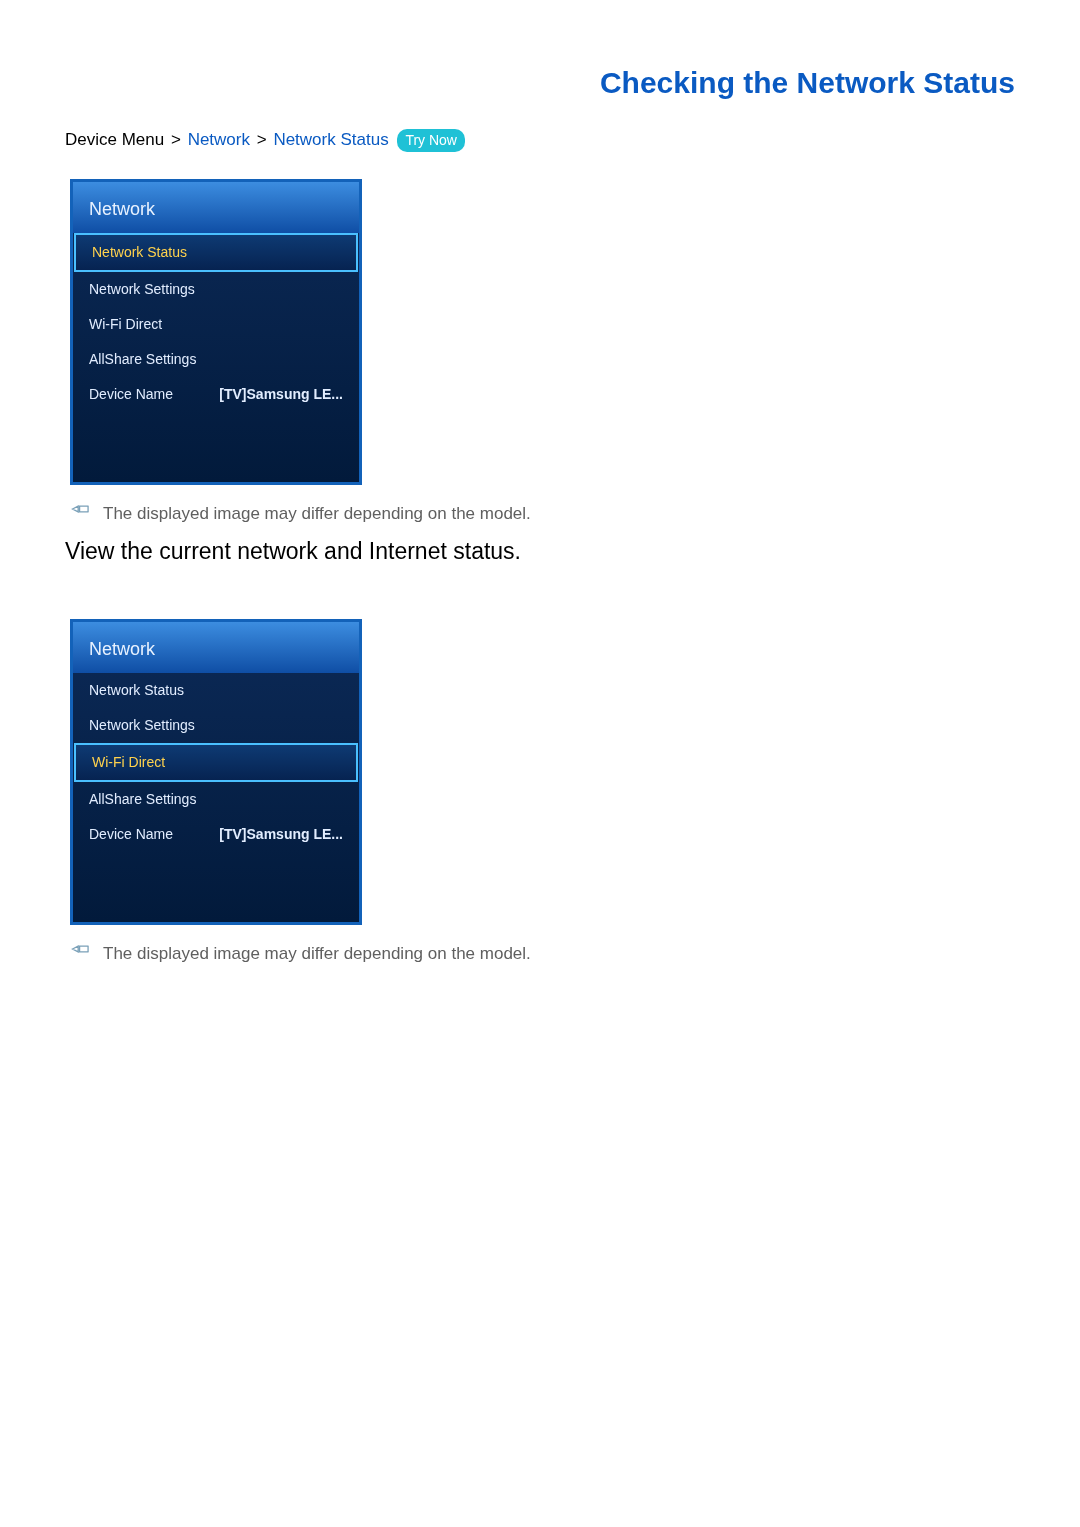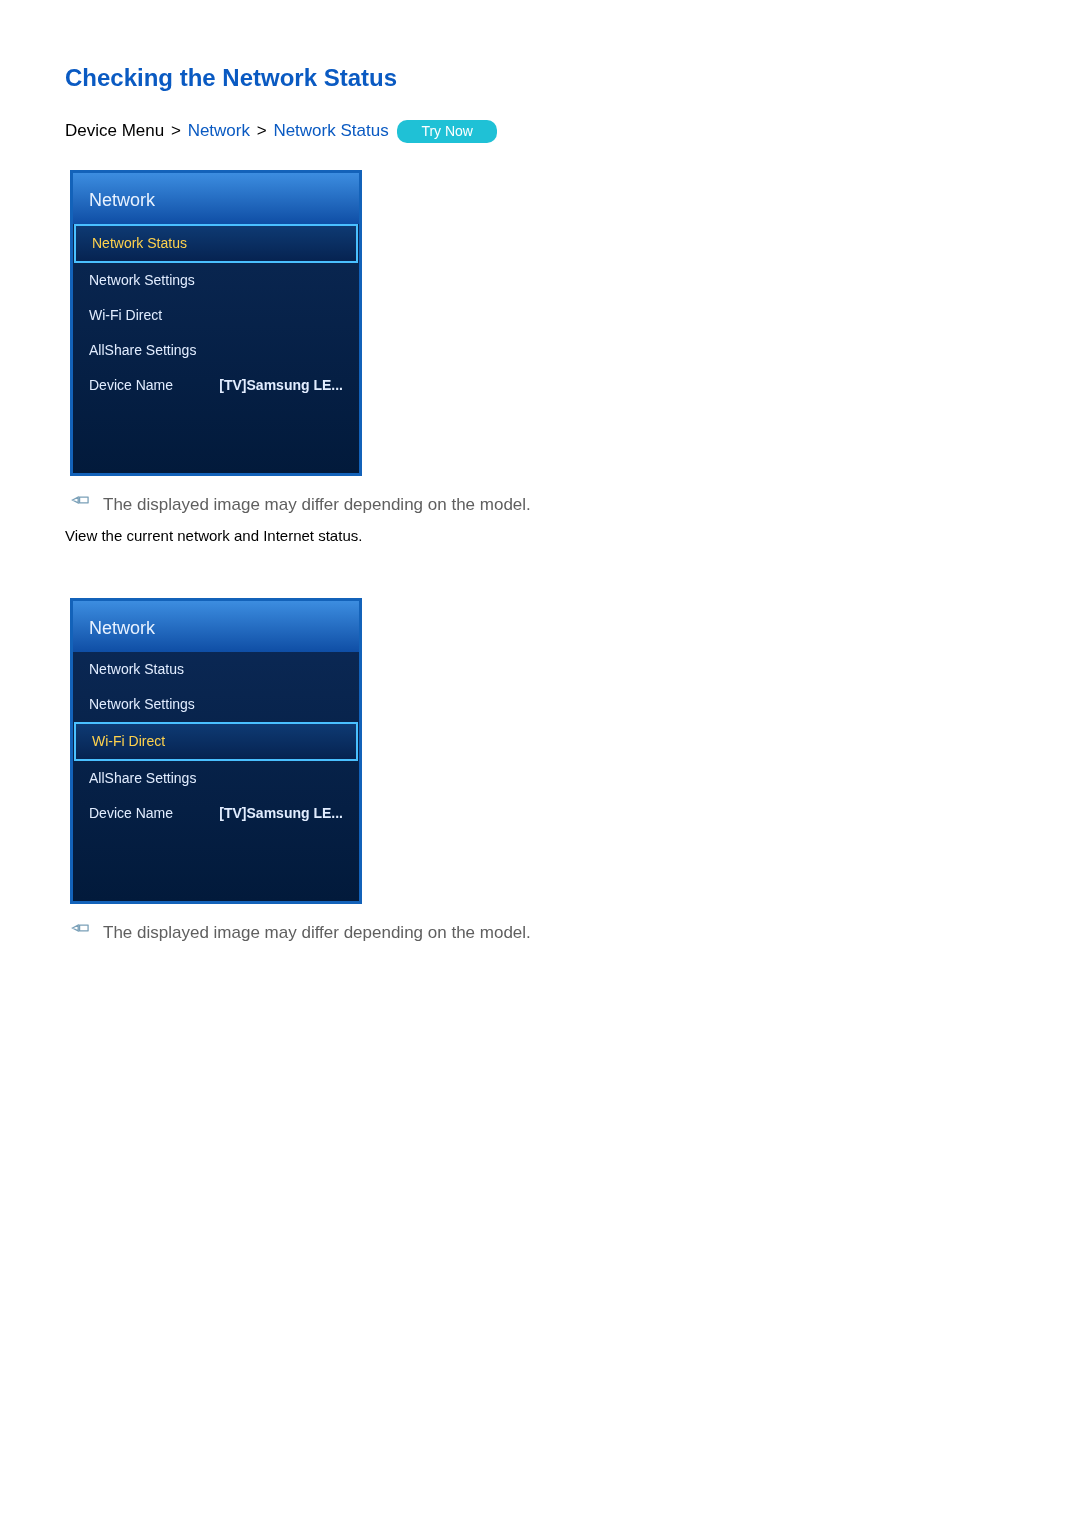--- a/index.html
+++ b/index.html
@@ -6,36 +6,37 @@
   body {
     font-family: Arial, Helvetica, sans-serif;
     background: #fff;
     padding: 60px 65px;
     width: 1080px;
     color: #000;
     line-height: 1.5;
   }
   h1 {
     color: #0a5ac2;
-    font-size: 24px;
+    font-size: 30px;
     font-weight: bold;
     margin-bottom: 22px;
+    text-align: right;
   }
   .breadcrumb {
     font-size: 17px;
     margin-bottom: 26px;
   }
   .breadcrumb .link { color: #0a5ac2; }
   .chev { color: #000; margin: 0 2px; }
   .try-now {
     display: inline-block;
     background: #1fc1d6;
     color: #fff;
     font-size: 14px;
-    padding: 1px 24px;
+    padding: 1px 8px;
     border-radius: 10px;
     margin-left: 4px;
     vertical-align: middle;
   }
 
   .menu-box {
     width: 292px;
     border: 3px solid #1362b9;
     background: linear-gradient(#0c2a58, #021a3b);
     margin-bottom: 16px;
@@ -76,21 +77,21 @@
     color: #5f5f5f;
     font-size: 17px;
   }
   .pencil-icon {
     width: 16px; height: 16px;
     transform: rotate(45deg);
     display: inline-block;
   }
   .pencil-icon svg { display: block; }
   .body-text {
-    font-size: 15px;
+    font-size: 23px;
     margin-bottom: 50px;
   }
   .section2 { margin-top: 50px; }
 </style>
 </head>
 <body>
 
 <h1>Checking the Network Status</h1>
 
 <div class="breadcrumb">

